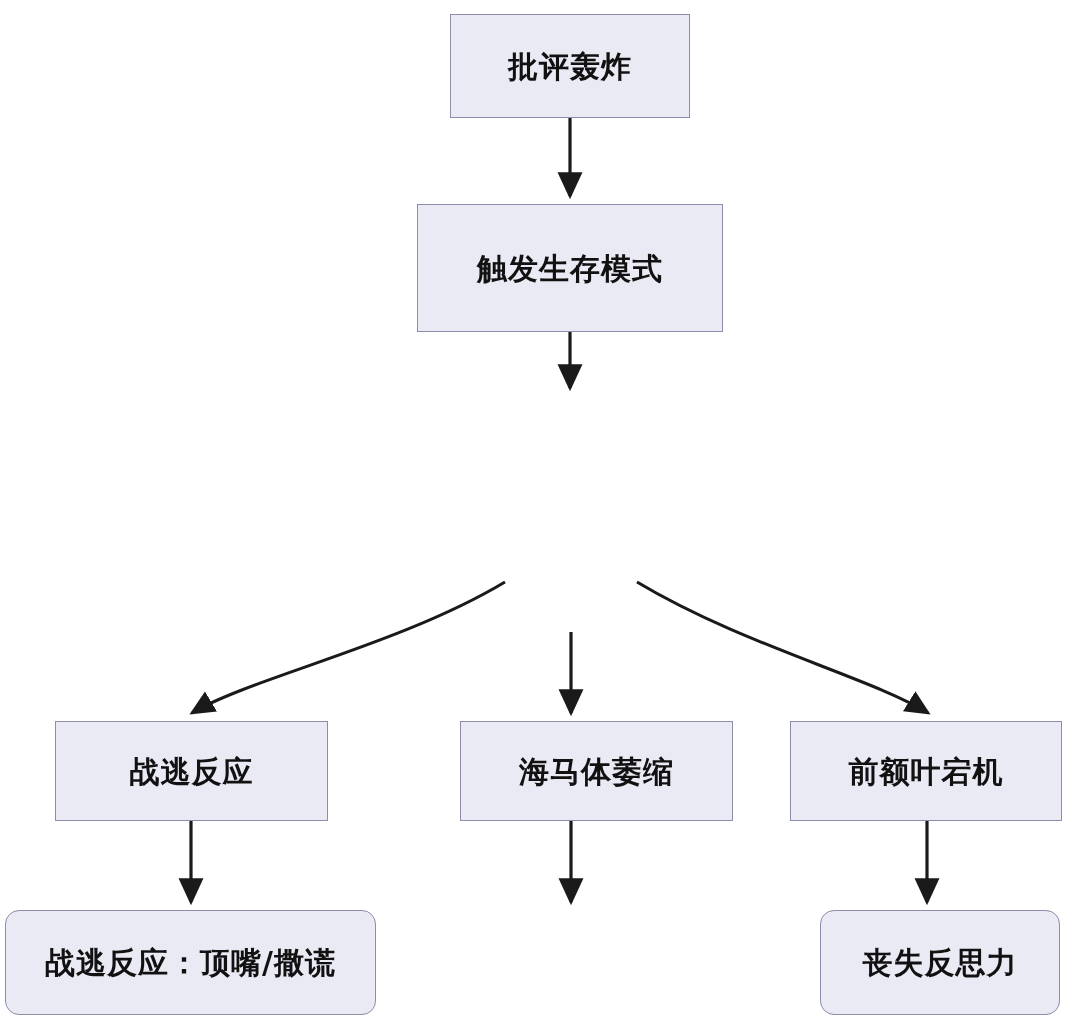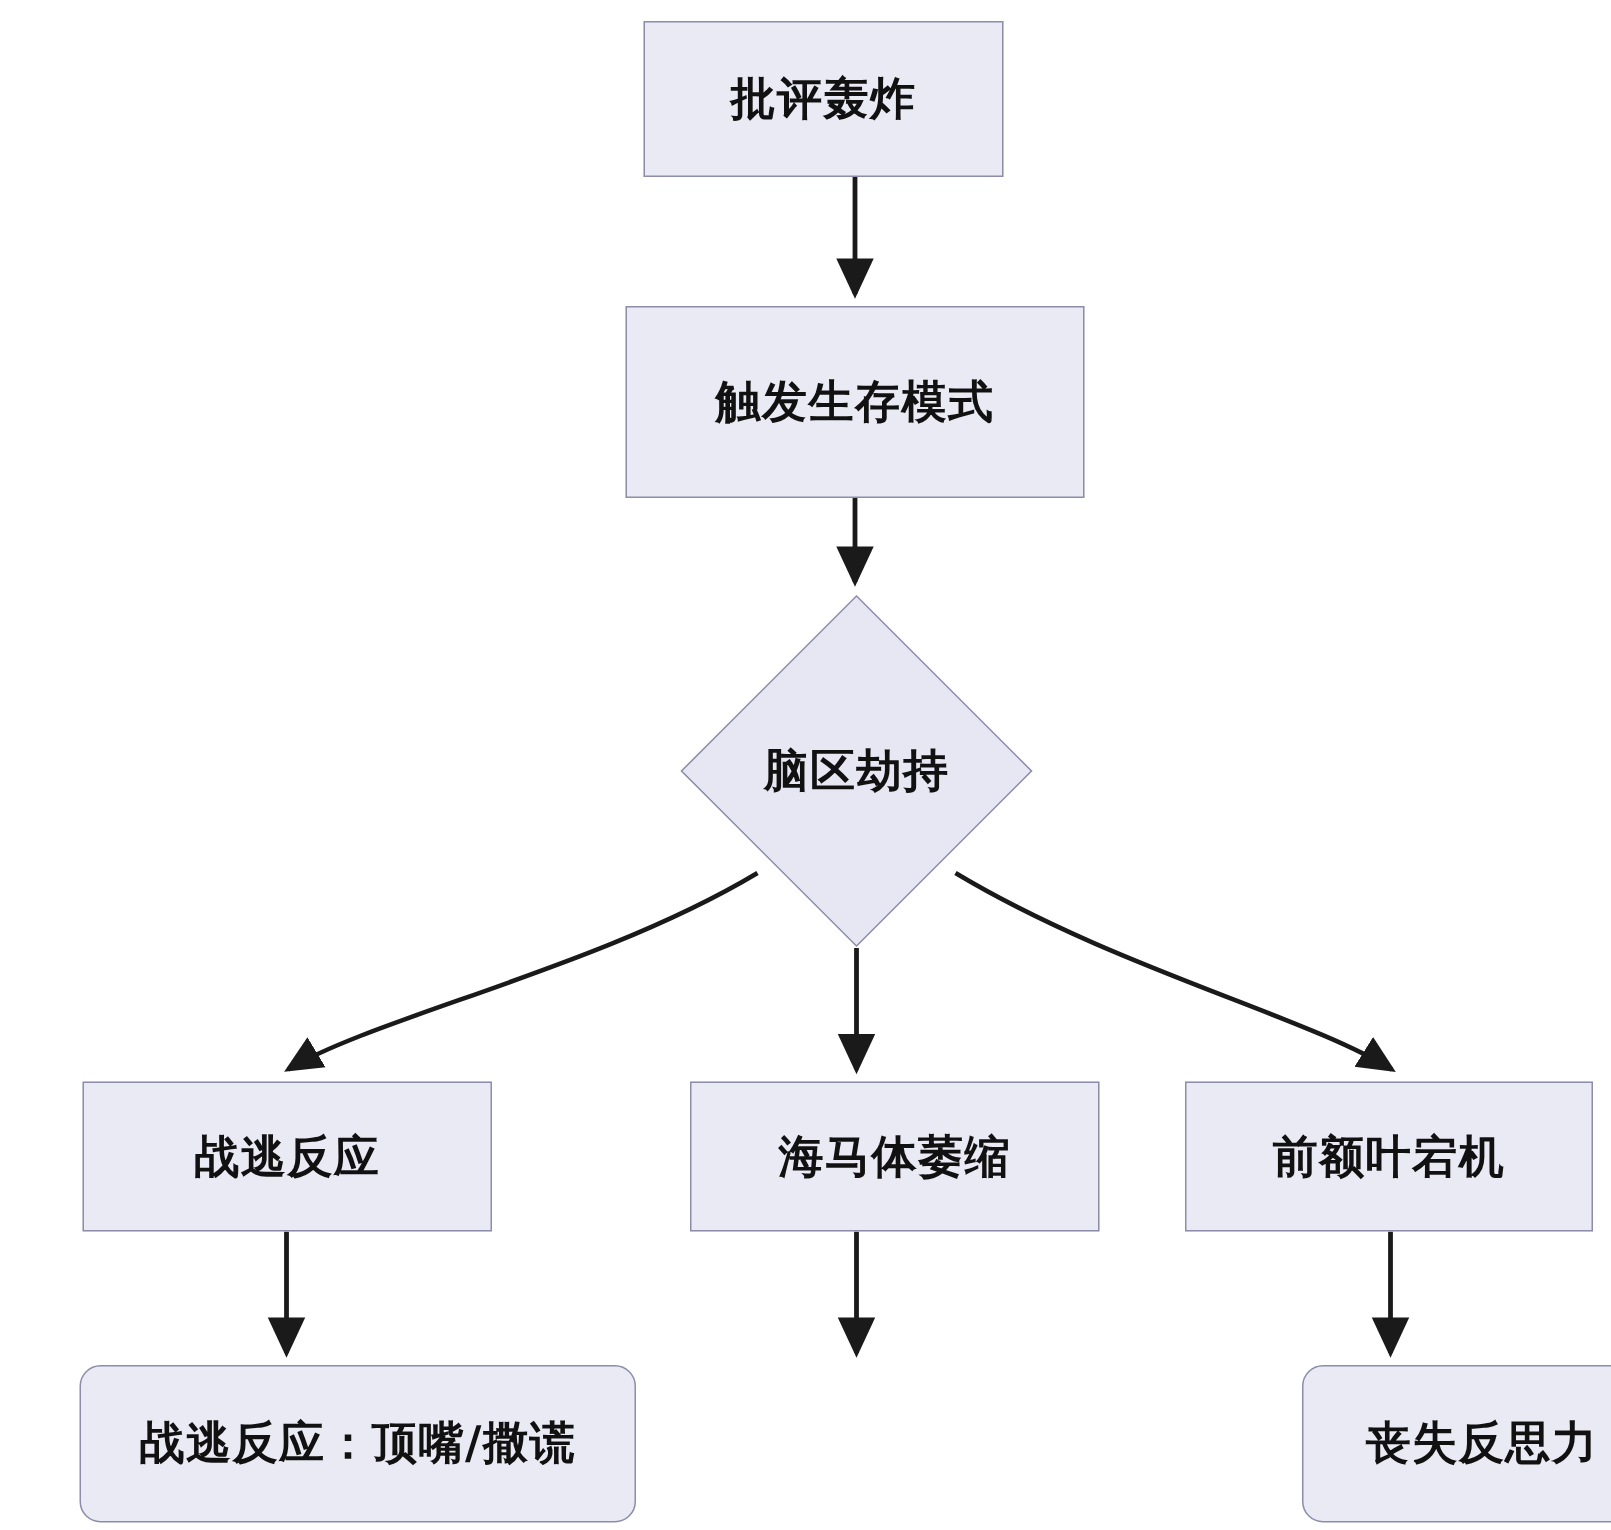--- a/index.html
+++ b/index.html
@@ -41,21 +41,20 @@
   }
   .node .label {
     font-size: 30px;
     font-weight: 600;
     letter-spacing: 1px;
     line-height: 1.1;
     white-space: nowrap;
   }
   .node.rounded {
     border-radius: 14px;
-    margin-left: 48px;
   }
   .node.diamond {
     background: transparent;
     border: none;
   }
   .diamond-shape {
     position: absolute;
     left: 50%;
     top: 50%;
     width: 166px;
@@ -66,21 +65,21 @@
     border: 1.6px solid #8c8cab;
     transform: rotate(45deg);
     box-sizing: border-box;
   }
   .diamond .label {
     position: relative;
     z-index: 2;
   }
 
   
-  #node-criticism   { left: 429px; top: 14px;  width: 240px; height: 104px; }
+  #node-criticism   { left: 450px; top: 14px;  width: 240px; height: 104px; }
   #node-survival    { left: 417px; top: 204px; width: 306px; height: 128px; }
   #node-hijack      { left: 453px; top: 396px; width: 236px; height: 236px; }
   #node-amygdala    { left: 55px;  top: 721px; width: 273px; height: 100px; }
   #node-hippocampus { left: 460px; top: 721px; width: 273px; height: 100px; }
   #node-prefrontal  { left: 790px; top: 721px; width: 272px; height: 100px; }
   #node-fightflight { left: 5px;   top: 910px; width: 371px; height: 105px; }
   #node-memory      { left: 462px; top: 910px; width: 220px; height: 105px; }
   #node-reflection  { left: 820px; top: 910px; width: 240px; height: 105px; }
 </style>
 </head>
@@ -113,24 +112,20 @@
   </svg>
 
   <div class="node" id="node-criticism">
     <span class="label">批评轰炸</span>
   </div>
 
   <div class="node" id="node-survival">
     <span class="label">触发生存模式</span>
   </div>
 
-  <div class="node diamond" id="node-hijack">
-    <span class="diamond-shape"></span>
-    <span class="label">脑区劫持</span>
-  </div>
 
   <div class="node" id="node-amygdala">
     <span class="label">战逃反应</span>
   </div>
 
   <div class="node" id="node-hippocampus">
     <span class="label">海马体萎缩</span>
   </div>
 
   <div class="node" id="node-prefrontal">

